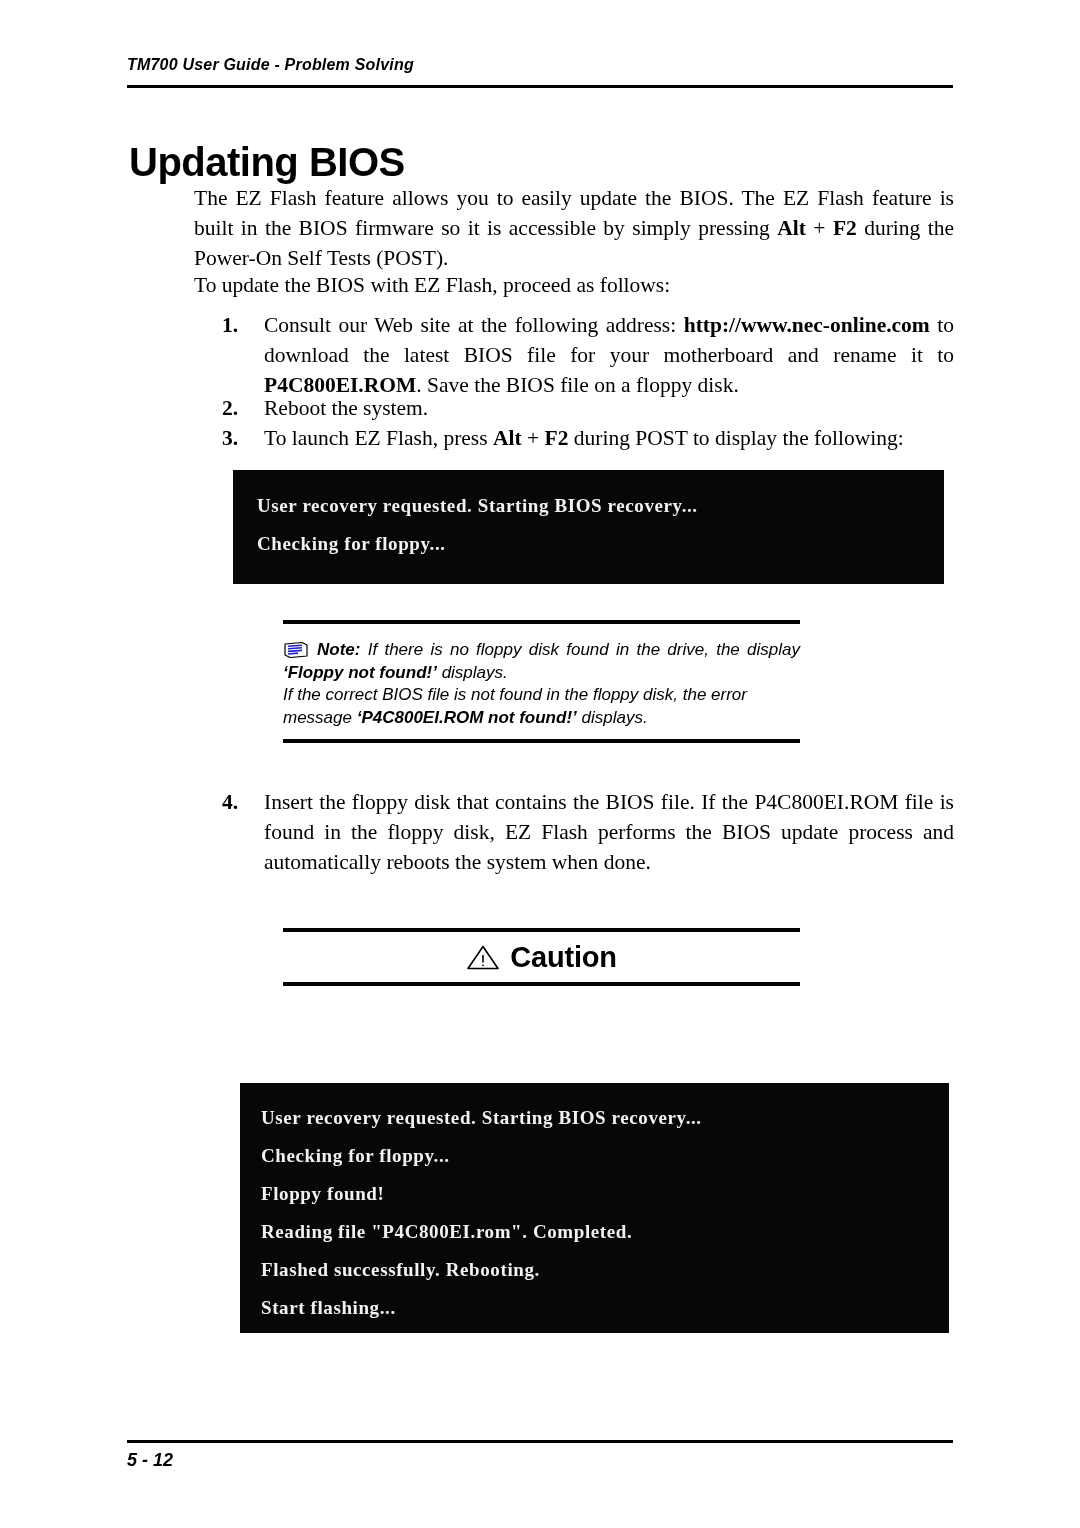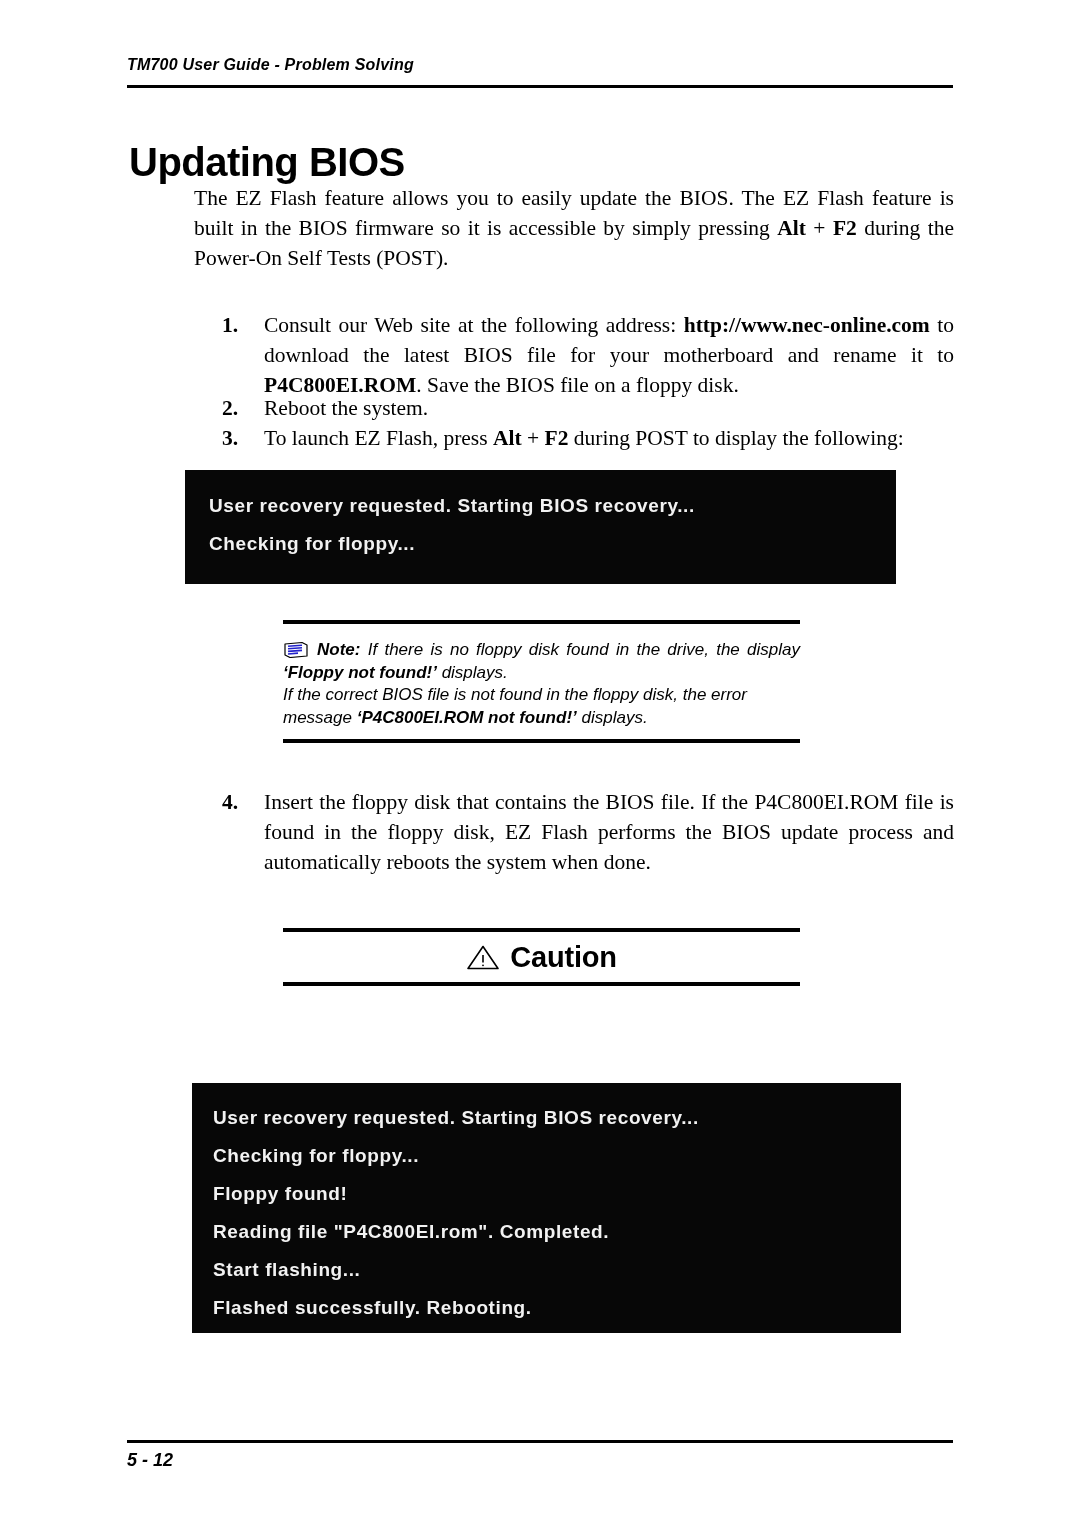--- a/index.html
+++ b/index.html
@@ -94,25 +94,26 @@
   .list-1 { top: 310px; }
   .list-2 { top: 393px; }
   .list-3 { top: 423px; }
   .list-4 { top: 787px; }
 
   
   .terminal {
     position: absolute;
     background: #070707;
     color: #f2f2f2;
-    font-family: Liberation Sans, sans-serif;
+    font-family: Liberation Serif, serif;
     font-size: 19px;
     font-weight: bold;
     letter-spacing: 0.6px;
     box-sizing: border-box;
+    margin-left: 48px;
   }
   .terminal .line {
     white-space: pre;
     line-height: 38px;
   }
   .terminal-1 {
     left: 185px;
     top: 470px;
     width: 711px;
     height: 114px;
@@ -208,20 +209,21 @@
 
   <div class="header-text">TM700 User Guide - Problem Solving</div>
   <div class="header-rule"></div>
 
   <h1 class="page-title">Updating BIOS</h1>
 
   <div class="body-block para-1">
     <span>The EZ Flash feature allows you to easily update the BIOS. The EZ Flash feature is built in the BIOS firmware so it is accessible by simply pressing </span><b>Alt</b><span> + </span><b>F2</b><span> during the Power-On Self Tests (POST).</span>
   </div>
 
+  <div class="body-block para-2">To update the BIOS with EZ Flash, proceed as follows:</div>
 
   <div class="num-list list-1">
     <div class="num-item">
       <span class="num">1.</span><span>Consult our Web site at the following address: </span><b>http://www.nec-online.com</b><span> to download the latest BIOS file for your motherboard and rename it to </span><b>P4C800EI.ROM</b><span>. Save the BIOS file on a floppy disk.</span>
     </div>
   </div>
 
   <div class="num-list list-2">
     <div class="num-item single">
       <span class="num">2.</span><span>Reboot the system.</span>
@@ -278,20 +280,20 @@
       </span><span>Caution</span>
     </div>
     <div class="rule-bottom"></div>
   </div>
 
   <div class="terminal terminal-2">
     <div class="line">User recovery requested. Starting BIOS recovery...</div>
     <div class="line">Checking for floppy...</div>
     <div class="line">Floppy found!</div>
     <div class="line">Reading file "P4C800EI.rom". Completed.</div>
+    <div class="line">Flashed successfully. Rebooting.</div>
     <div class="line">Start flashing...</div>
-    <div class="line">Flashed successfully. Rebooting.</div>
   </div>
 
   <div class="footer-rule"></div>
   <div class="footer-text">5 - 12</div>
 
 </div>
 
 </body></html>

